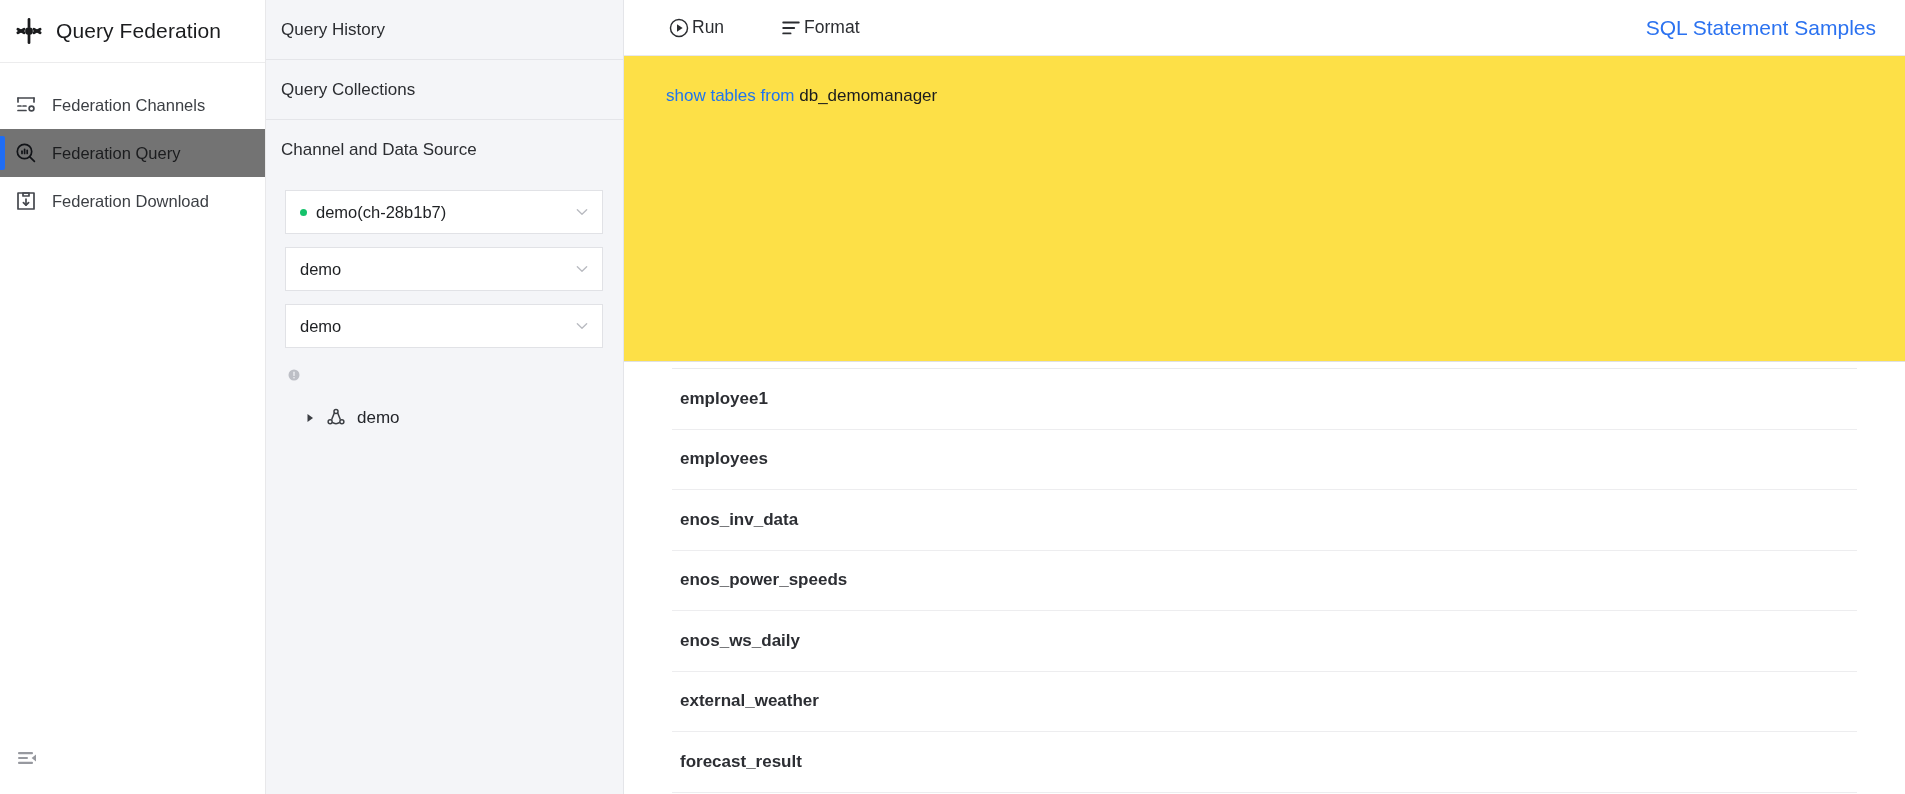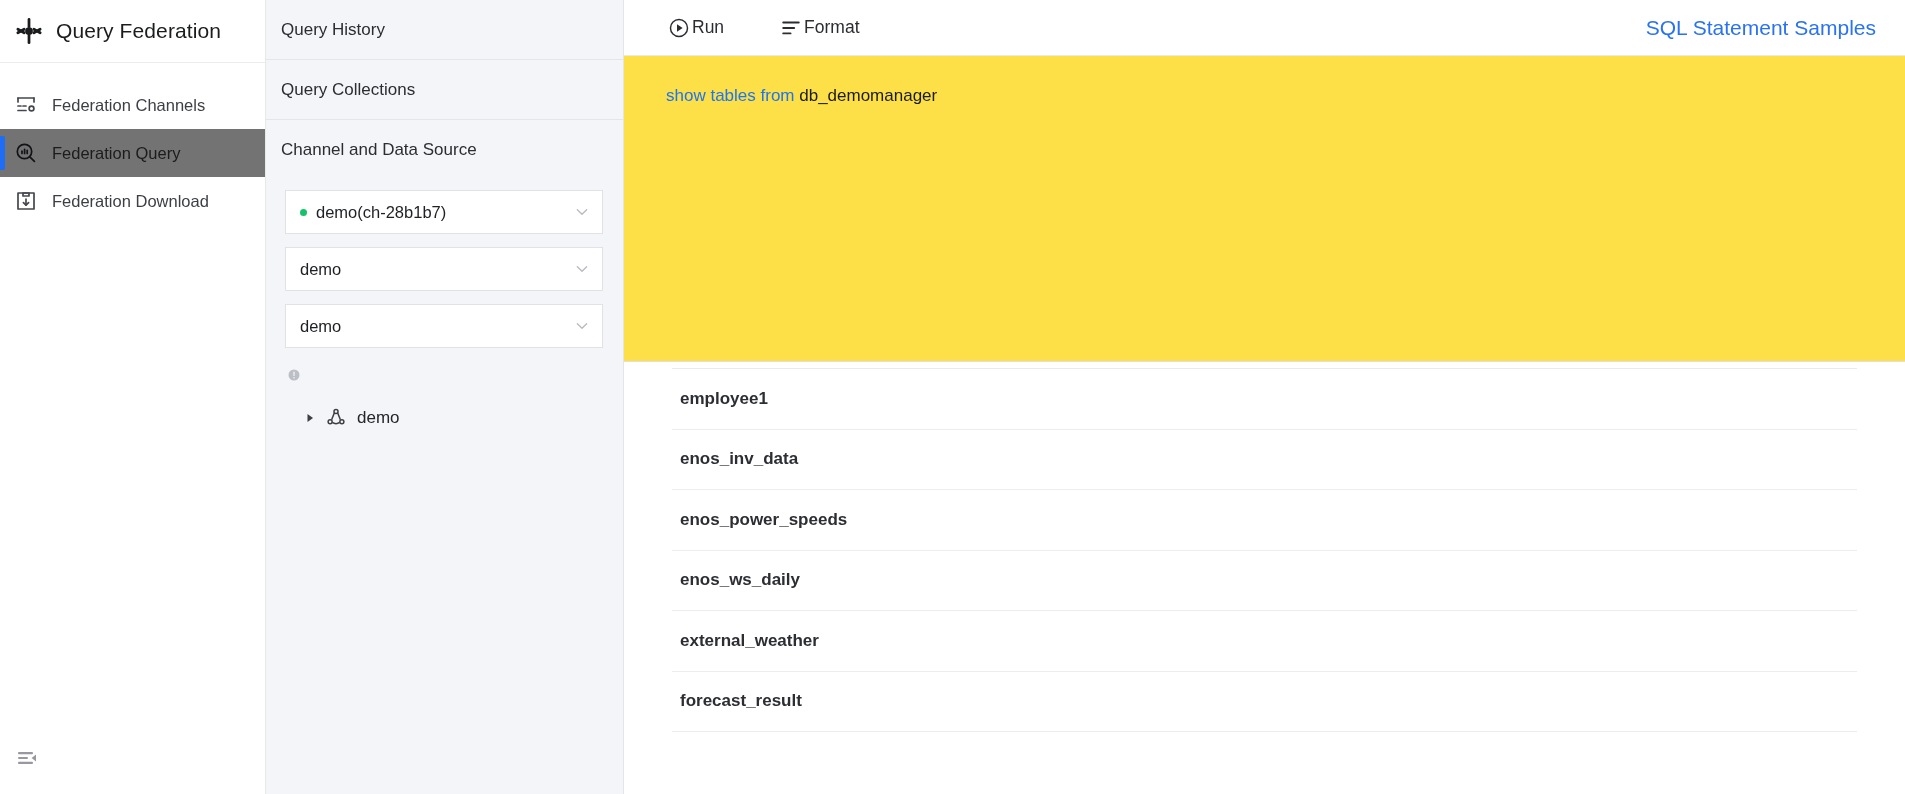--- a/index.html
+++ b/index.html
@@ -336,20 +336,23 @@
       <div class="sql-line"><span class="kw">show tables from</span><span class="ident"> db_demomanager</span></div>
     </div>
 
     <div class="results">
       <div class="res-topline"></div>
       <div id="results-rows">
           <div class="res-row">
             <span>employee1</span>
           </div>
           <div class="res-row">
+            <span>employees</span>
+          </div>
+          <div class="res-row">
             <span>enos_inv_data</span>
           </div>
           <div class="res-row">
             <span>enos_power_speeds</span>
           </div>
           <div class="res-row">
             <span>enos_ws_daily</span>
           </div>
           <div class="res-row">
             <span>external_weather</span>

